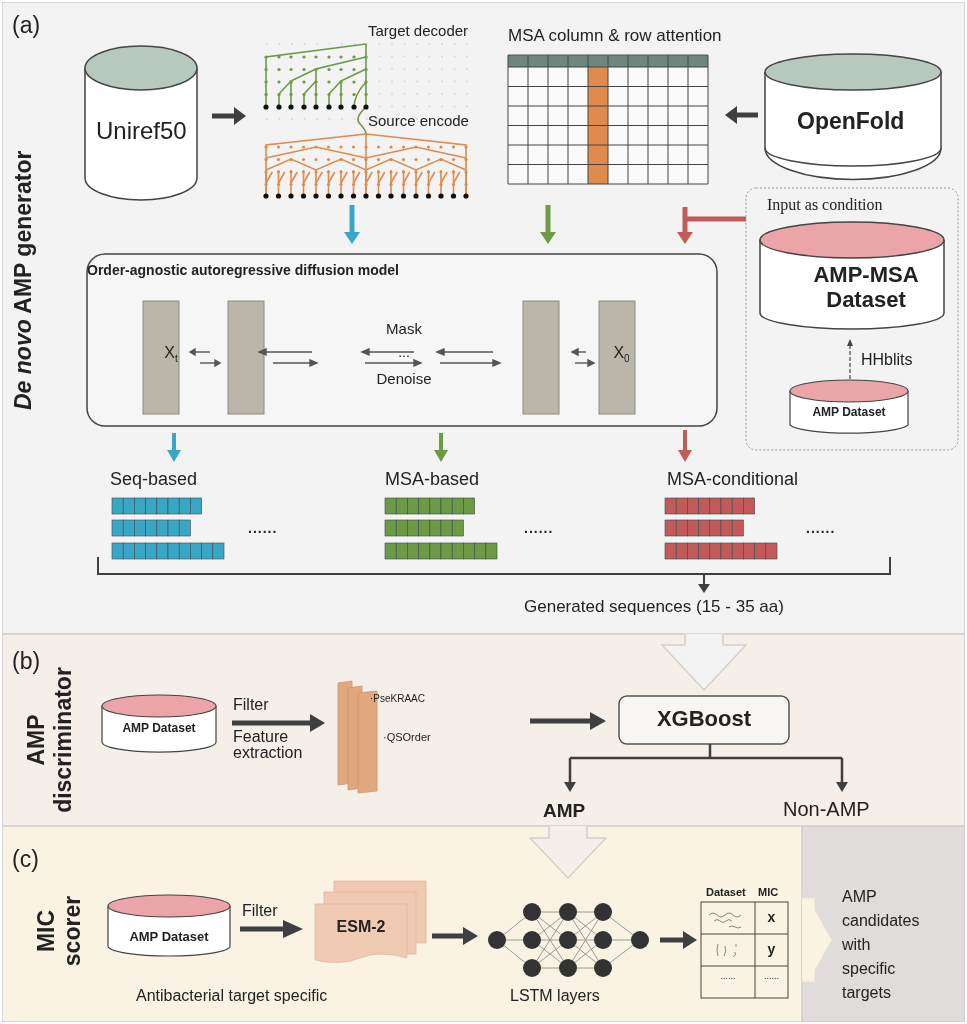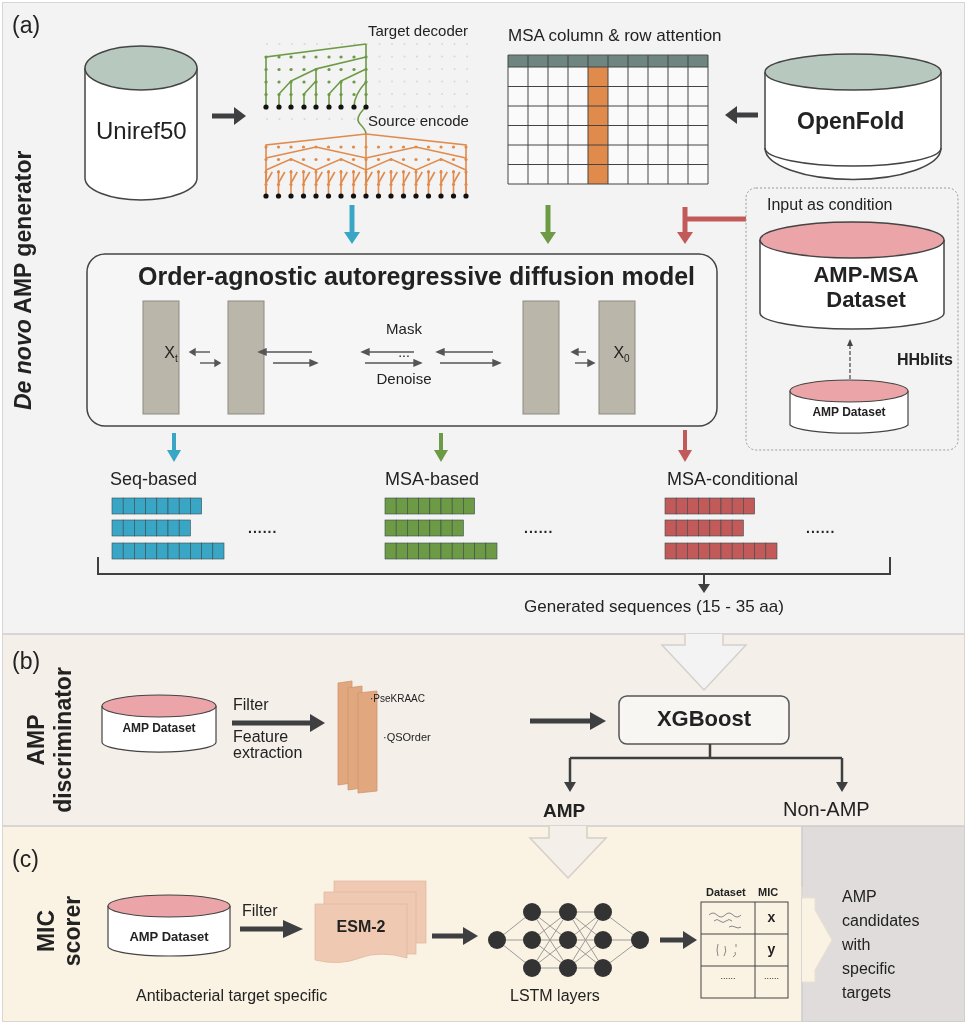--- a/index.html
+++ b/index.html
@@ -639,29 +639,29 @@
 </svg>
 
 <div class="t label" style="left:12px;top:12px;">(a)</div>
 <div class="vtext" style="left:-90px;top:280px;width:230px;height:30px;font-size:23px;"><i>De novo</i><span> AMP generator</span></div>
 
 <div class="t" style="left:96px;top:117px;font-size:24px;">Uniref50</div>
 <div class="t" style="left:368px;top:22px;font-size:15px;">Target decoder</div>
 <div class="t" style="left:368px;top:112px;font-size:15px;">Source encode</div>
 <div class="t" style="left:508px;top:26px;font-size:17px;">MSA column &amp; row attention</div>
 <div class="t" style="left:797px;top:108px;font-size:23px;font-weight:bold;">OpenFold</div>
-<div class="t" style="left:767px;top:196px;font-size:16px;">Input as condition</div>
+<div class="t" style="left:767px;top:196px;font-size:16px;font-family:Liberation Serif, serif;">Input as condition</div>
 <div class="t" style="left:760px;top:262px;width:212px;text-align:center;font-size:22px;font-weight:bold;line-height:25px;">
   <div>AMP-MSA</div>
   <div>Dataset</div>
 </div>
-<div class="t" style="left:861px;top:351px;font-size:16px;font-weight:bold;margin-left:36px;">HHblits</div>
+<div class="t" style="left:861px;top:351px;font-size:16px;font-weight:normal;">HHblits</div>
 <div class="t" style="left:790px;top:405px;width:118px;text-align:center;font-size:12px;font-weight:bold;">AMP Dataset</div>
 
-<div class="t" style="left:87px;top:262px;width:659px;text-align:center;font-size:25px;font-weight:bold;">Order-agnostic autoregressive diffusion model</div>
+<div class="t" style="left:87px;top:262px;width:659px;font-size:14px;font-weight:bold;">Order-agnostic autoregressive diffusion model</div>
 <div class="t" style="left:143px;top:344px;width:56px;text-align:center;font-size:16px;"><span>X</span><sub style="font-size:10px;">t</sub></div>
 <div class="t" style="left:599px;top:344px;width:45px;text-align:center;font-size:16px;"><span>X</span><sub style="font-size:10px;">0</sub></div>
 <div class="t" style="left:374px;top:320px;width:60px;text-align:center;font-size:15px;">Mask</div>
 <div class="t" style="left:374px;top:344px;width:60px;text-align:center;font-size:14px;">...</div>
 <div class="t" style="left:364px;top:370px;width:80px;text-align:center;font-size:15px;">Denoise</div>
 
 <div class="t" style="left:110px;top:469px;font-size:18px;">Seq-based</div>
 <div class="t" style="left:385px;top:469px;font-size:18px;">MSA-based</div>
 <div class="t" style="left:667px;top:469px;font-size:18px;">MSA-conditional</div>
 <div class="t" style="left:248px;top:520px;font-size:14px;font-weight:bold;letter-spacing:1px;">......</div>

